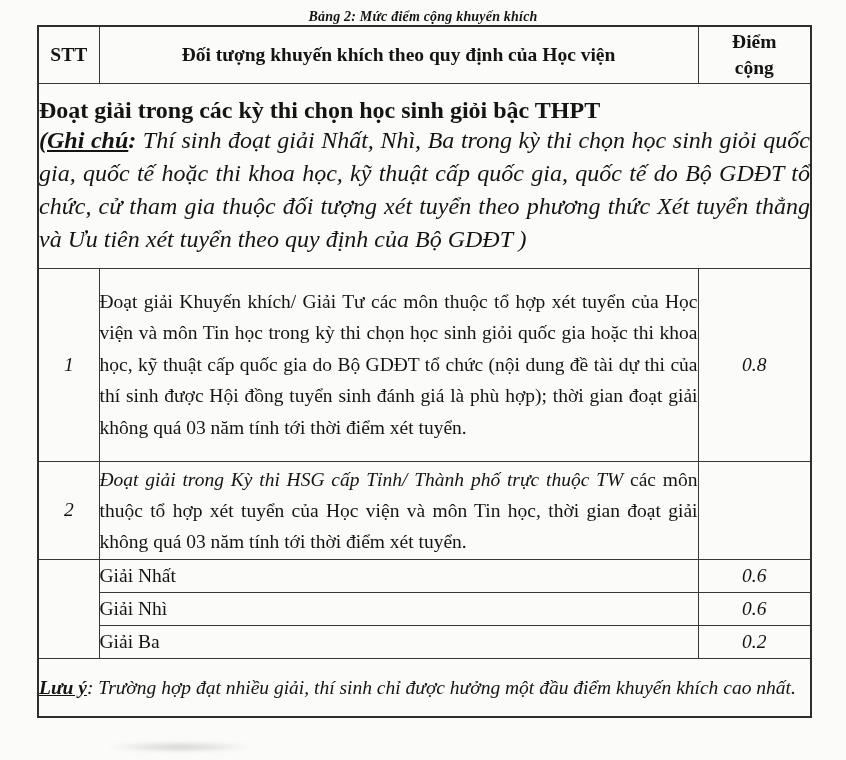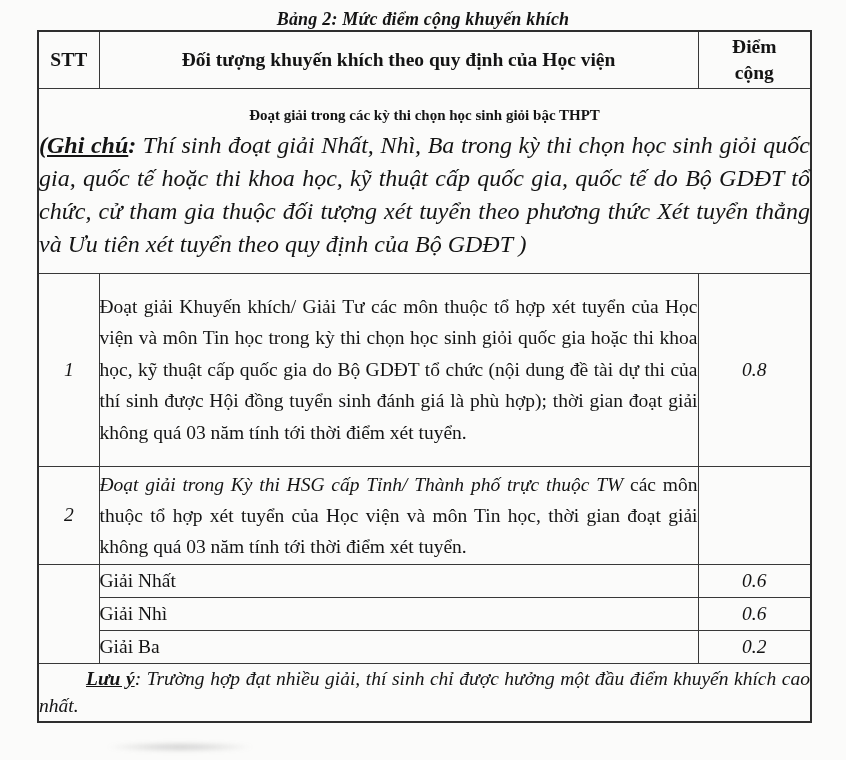--- a/index.html
+++ b/index.html
@@ -12,21 +12,21 @@
     background: #fbfbfa;
     font-family: "Liberation Serif", "DejaVu Serif", serif;
     color: #141414;
     position: relative;
     overflow: hidden;
   }
   .page-title {
     text-align: center;
     font-weight: bold;
     font-style: italic;
-    font-size: 18px;
+    font-size: 14px;
     padding-top: 9px;
     letter-spacing: 0.2px;
   }
   table.bonus-table {
     border-collapse: collapse;
     table-layout: fixed;
     width: 773px;
     margin-left: 37px;
   }
   table.bonus-table td, table.bonus-table th {
@@ -50,22 +50,21 @@
   }
   .points-header div { line-height: 26px; }
 
   tr.section-row { height: 185px; }
   td.section-cell {
     vertical-align: top;
     padding: 6px 10px 10px 10px;
   }
   .section-heading {
     font-weight: bold;
-    text-align: center;
-    font-size: 15px;
+    font-size: 24px;
     line-height: 28px;
   }
   .section-note {
     font-style: italic;
     text-align: justify;
     font-size: 24px;
     line-height: 33px;
   }
   .note-label {
     font-weight: bold;
@@ -103,21 +102,20 @@
   td.footer-cell {
     padding: 3px 11px;
     font-style: italic;
     line-height: 27px;
     font-size: 19.5px;
     text-align: justify;
   }
   .footer-label {
     font-weight: bold;
     text-decoration: underline;
-    padding-left: 47px;
   }
 
   .scan-smudge {
     position: absolute;
     left: 105px;
     top: 742px;
     width: 150px;
     height: 10px;
     background: radial-gradient(ellipse at center, rgba(120,120,120,0.35), rgba(120,120,120,0) 70%);
     filter: blur(2px);

